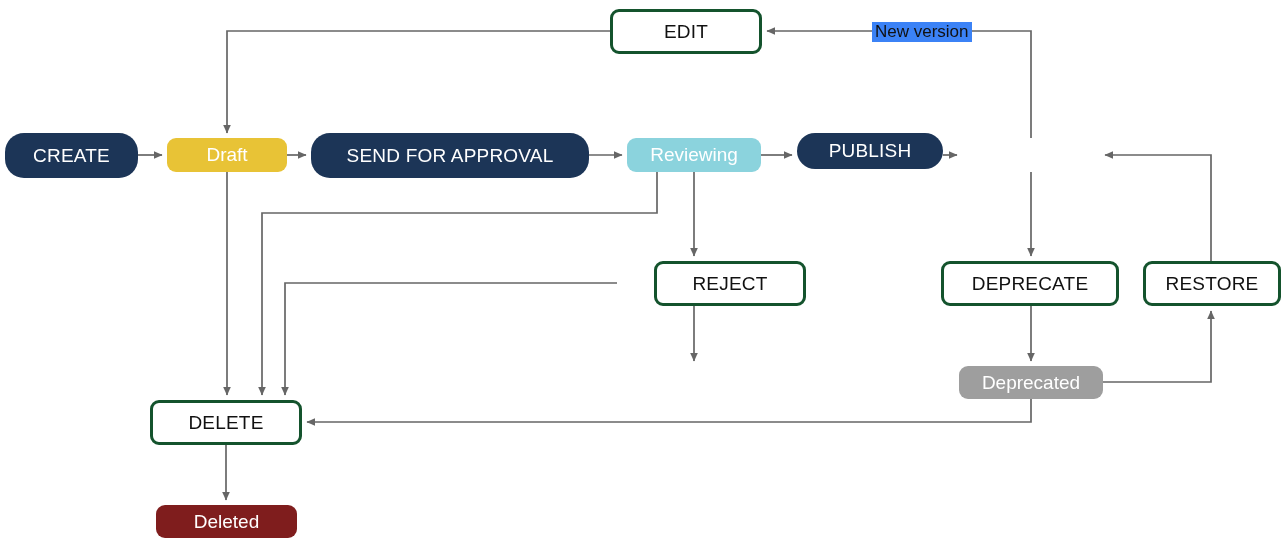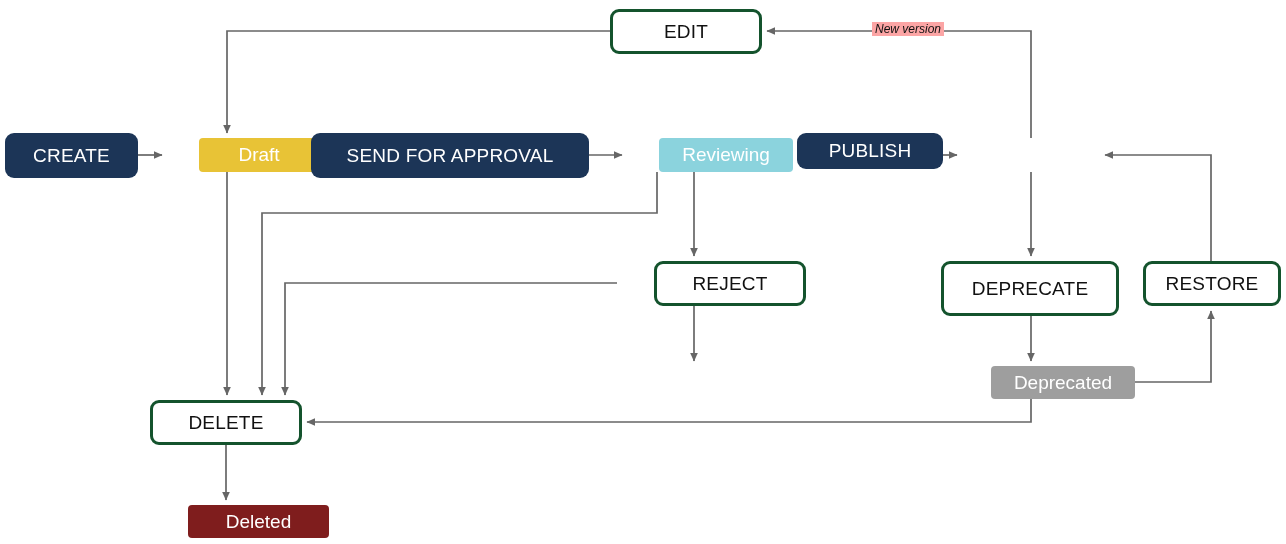--- a/index.html
+++ b/index.html
@@ -5,24 +5,24 @@
   html,body{margin:0;padding:0;background:#ffffff;}
   body{font-family:"Liberation Sans","DejaVu Sans",sans-serif;}
   #stage{position:relative;width:1286px;height:544px;background:#ffffff;overflow:hidden;}
   #edges{position:absolute;left:0;top:0;width:1286px;height:544px;}
   .node{position:absolute;box-sizing:border-box;display:flex;align-items:center;
         justify-content:center;text-align:center;line-height:1.05;}
   
   .action{background:#ffffff;border:3px solid #14532d;border-radius:9px;
           color:#111111;font-size:19px;letter-spacing:.2px;}
   
-  .state{border:none;border-radius:4px;color:#ffffff;font-size:19px;margin-left:32px;}
+  .state{border:none;border-radius:9px;color:#ffffff;font-size:19px;}
   
-  .cmd{background:#1C3557;border-radius:9px;color:#ffffff;font-size:19px;letter-spacing:.2px;}
-  .lbl{position:absolute;color:#111111;font-size:12px;white-space:nowrap;background:#fca5a5;padding:0 3px;font-style:italic;}
+  .cmd{background:#1C3557;border-radius:19px;color:#ffffff;font-size:19px;letter-spacing:.2px;}
+  .lbl{position:absolute;color:#111111;font-size:17px;white-space:nowrap;background:#3b82f6;padding:0 3px;}
 </style>
 </head>
 <body>
 
 <div id="stage">
 
   <svg id="edges" viewBox="0 0 1286 544" xmlns="http://www.w3.org/2000/svg">
     <defs>
       <marker id="ah" markerWidth="9" markerHeight="9" refX="8" refY="4.5" orient="auto" markerUnits="userSpaceOnUse">
         <path d="M0,0.7 L8.6,4.5 L0,8.3 z" fill="#666666"></path>
@@ -79,21 +79,21 @@
   <div class="node cmd" style="left:797px;top:133px;width:146px;height:36px;">
     <span>PUBLISH</span>
   </div>
 
   <div class="node action" style="left:610px;top:9px;width:152px;height:45px;">
     <span>EDIT</span>
   </div>
   <div class="node action" style="left:617px;top:261px;width:152px;height:45px;margin-left:37px;">
     <span>REJECT</span>
   </div>
-  <div class="node action" style="left:941px;top:261px;width:178px;height:55px;">
+  <div class="node action" style="left:941px;top:261px;width:178px;height:45px;">
     <span>DEPRECATE</span>
   </div>
   <div class="node action" style="left:1143px;top:261px;width:138px;height:45px;">
     <span>RESTORE</span>
   </div>
   <div class="node state" style="left:959px;top:366px;width:144px;height:33px;background:#9E9E9E;">
     <span>Deprecated</span>
   </div>
   <div class="node action" style="left:150px;top:400px;width:152px;height:45px;">
     <span>DELETE</span>

